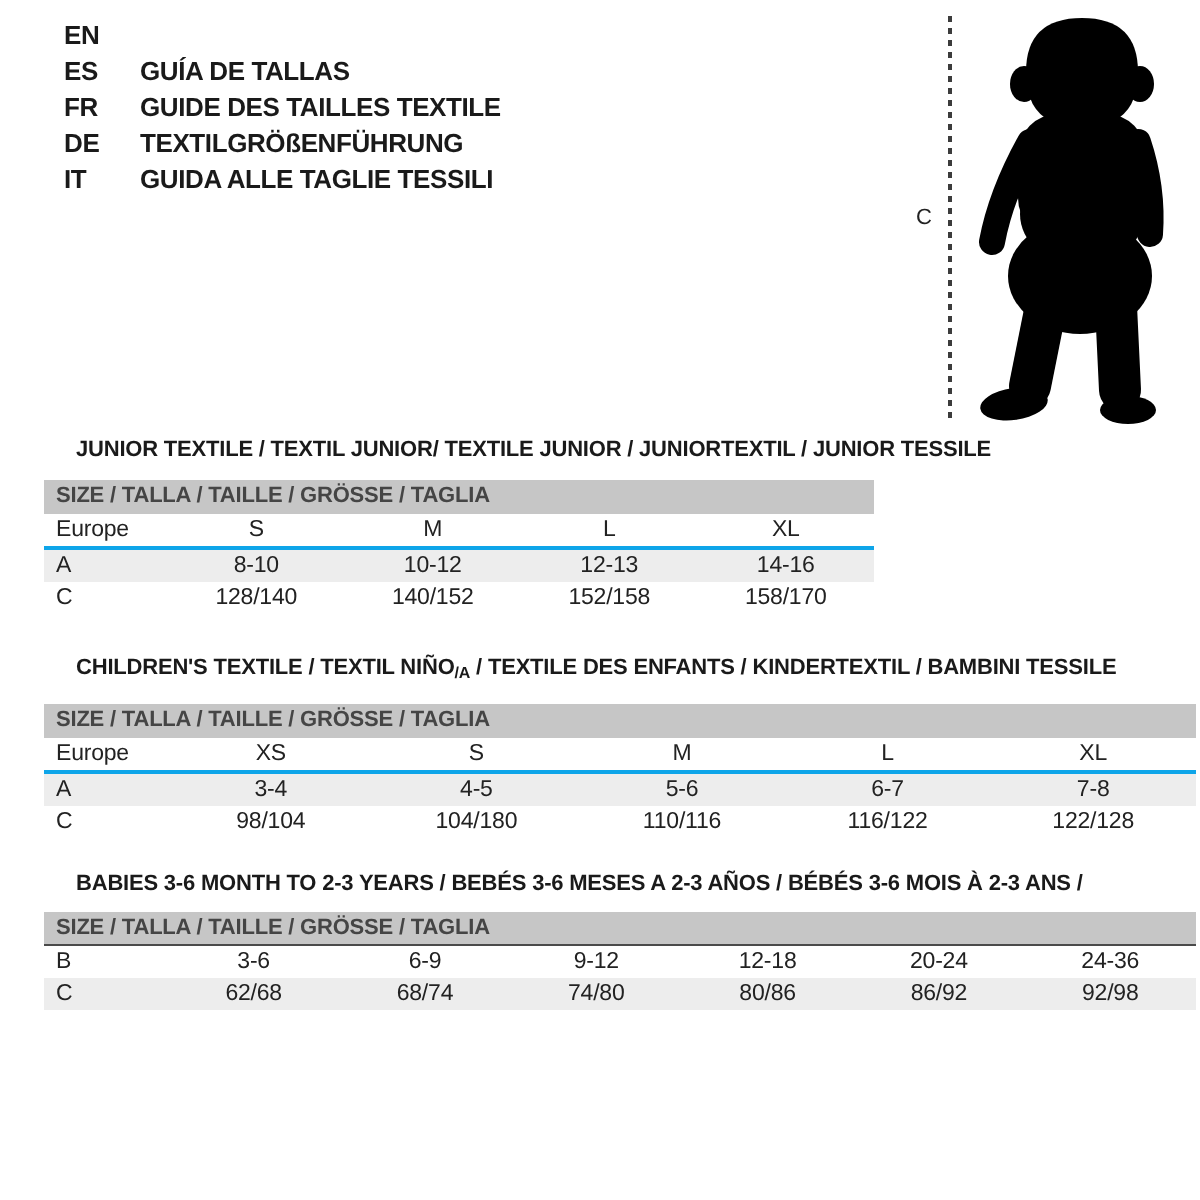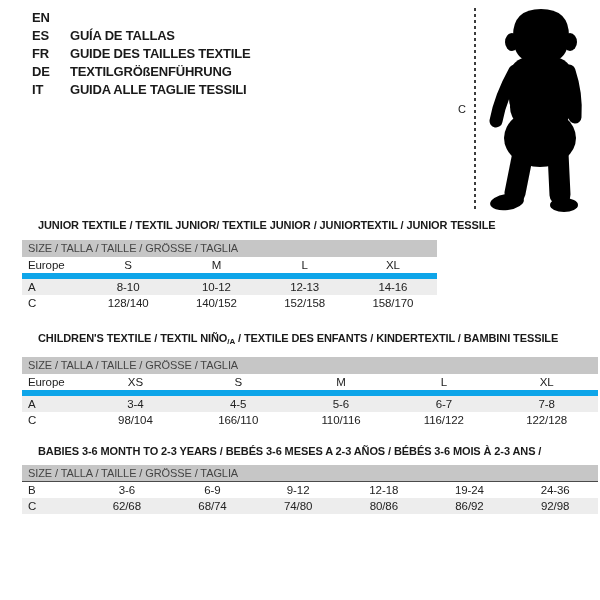--- a/index.html
+++ b/index.html
@@ -26,31 +26,31 @@
   .c-label{position:absolute;left:0px;top:98px;width:14px;text-align:center;font-size:11px;color:#222;}
   .baby-svg{position:absolute;left:24px;top:0;}
 
   
   .sec{margin-left:12px;}
   .sec-title{font-size:11px;font-weight:bold;letter-spacing:-0.1px;margin-left:16px;line-height:14px;white-space:nowrap;}
   .sec-title .subsc{font-size:8px;vertical-align:-2px;}
   .sec-title2{line-height:16px;}
   .size-bar{
     background:#c6c6c6;color:#454545;
-    font-size:11px;font-weight:normal;letter-spacing:-0.1px;
+    font-size:11px;font-weight:bold;letter-spacing:-0.1px;
     height:17px;line-height:17px;padding-left:6px;box-sizing:border-box;
     margin-top:8px;
   }
   .size-bar.rule-bottom{border-bottom:1px solid #4a4a4a;}
   .w-part{width:415px;}
   .w-full{width:576px;}
   table{border-collapse:collapse;table-layout:fixed;font-size:11.5px;color:#222;}
   td{height:16px;padding:0;text-align:center;letter-spacing:-0.1px;}
   td.lbl{text-align:left;padding-left:6px;width:56px;}
-  tr.rule-under td{border-bottom:6px solid #0ea5e9;}
+  tr.rule-under td{border-bottom:2px solid #0ea5e9;}
   tr.shaded td{background:#ededed;}
 
   #sec1{margin-top:119px;}
   #sec2{margin-top:20px;}
   #sec3{margin-top:15px;}
   #sec3 .size-bar{margin-top:6px;}
 
   
   .footnotes{margin:29px 0 0 15px;}
   .footnote{font-size:11px;font-weight:bold;letter-spacing:-0.1px;line-height:17px;}
@@ -150,41 +150,41 @@
           <td class="lbl">A</td>
           <td>3-4</td>
           <td>4-5</td>
           <td>5-6</td>
           <td>6-7</td>
           <td>7-8</td>
         </tr>
         <tr>
           <td class="lbl">C</td>
           <td>98/104</td>
-          <td>166/110</td>
+          <td>104/180</td>
           <td>110/116</td>
           <td>116/122</td>
           <td>122/128</td>
         </tr>
       </tbody>
     </table>
   </section>
 
   <section class="sec" id="sec3">
     <div class="sec-title sec-title2">BABIES 3-6 MONTH TO 2-3 YEARS / BEBÉS 3-6 MESES A 2-3 AÑOS / BÉBÉS 3-6 MOIS À 2-3 ANS /</div>
     <div class="size-bar w-full rule-bottom">SIZE / TALLA / TAILLE / GRÖSSE / TAGLIA</div>
     <table class="w-full">
       <tbody>
         <tr>
           <td class="lbl">B</td>
           <td>3-6</td>
           <td>6-9</td>
           <td>9-12</td>
           <td>12-18</td>
-          <td>19-24</td>
+          <td>20-24</td>
           <td>24-36</td>
         </tr>
         <tr class="shaded">
           <td class="lbl">C</td>
           <td>62/68</td>
           <td>68/74</td>
           <td>74/80</td>
           <td>80/86</td>
           <td>86/92</td>
           <td>92/98</td>

